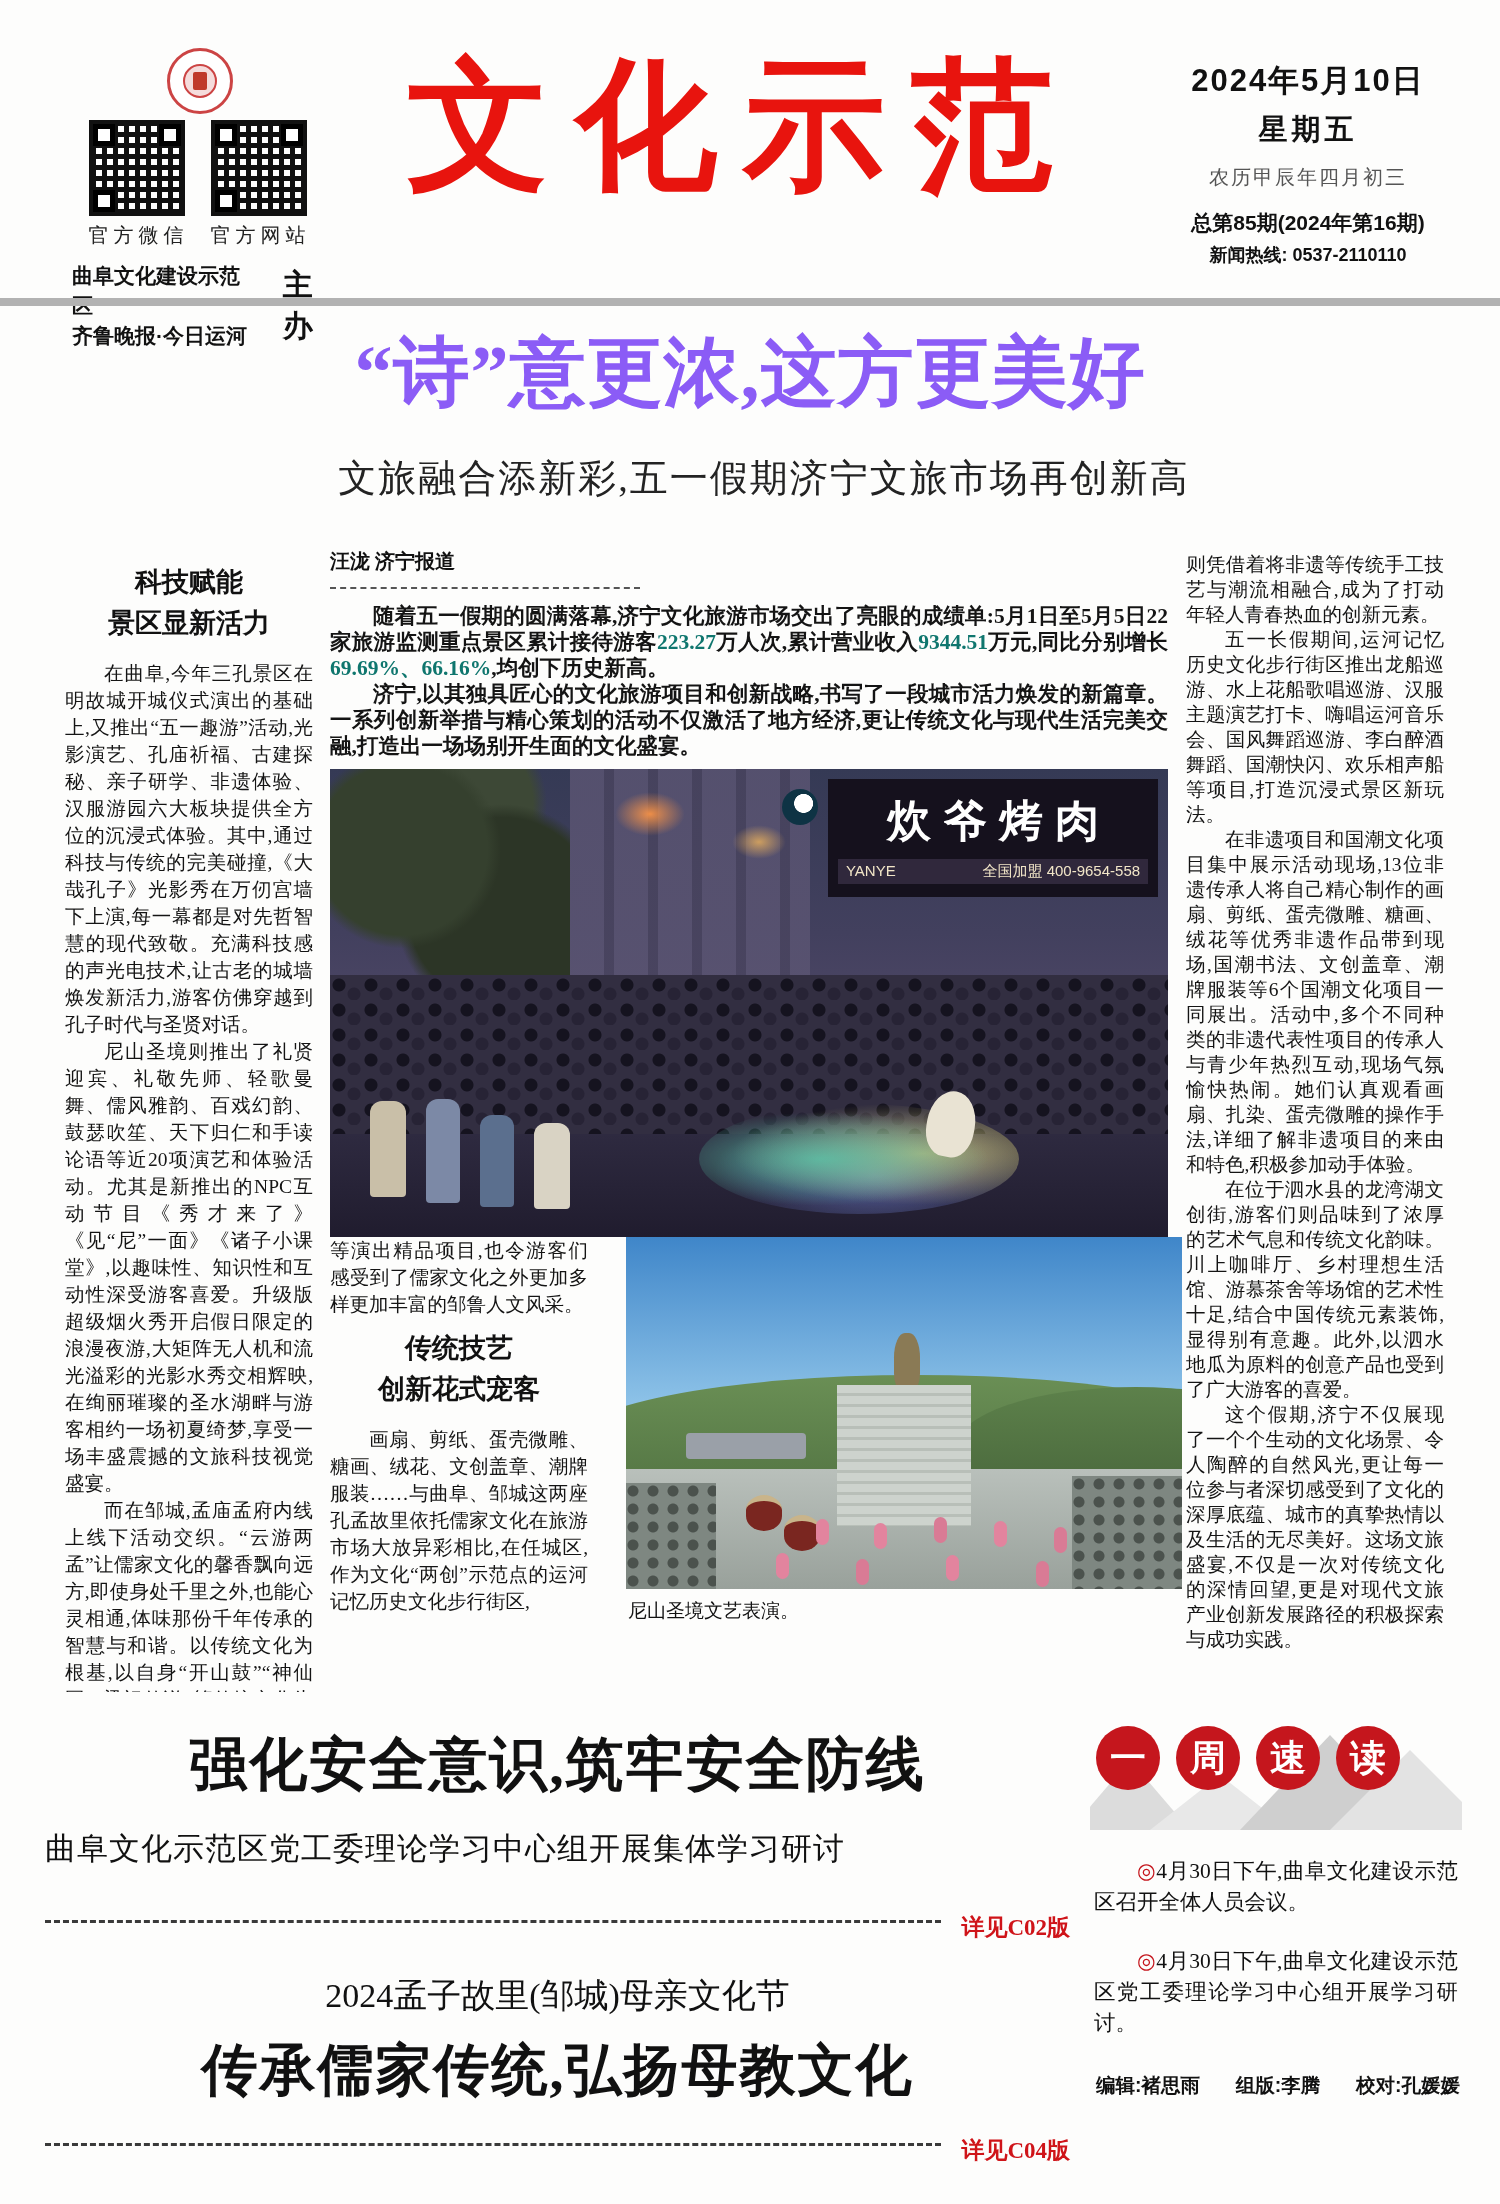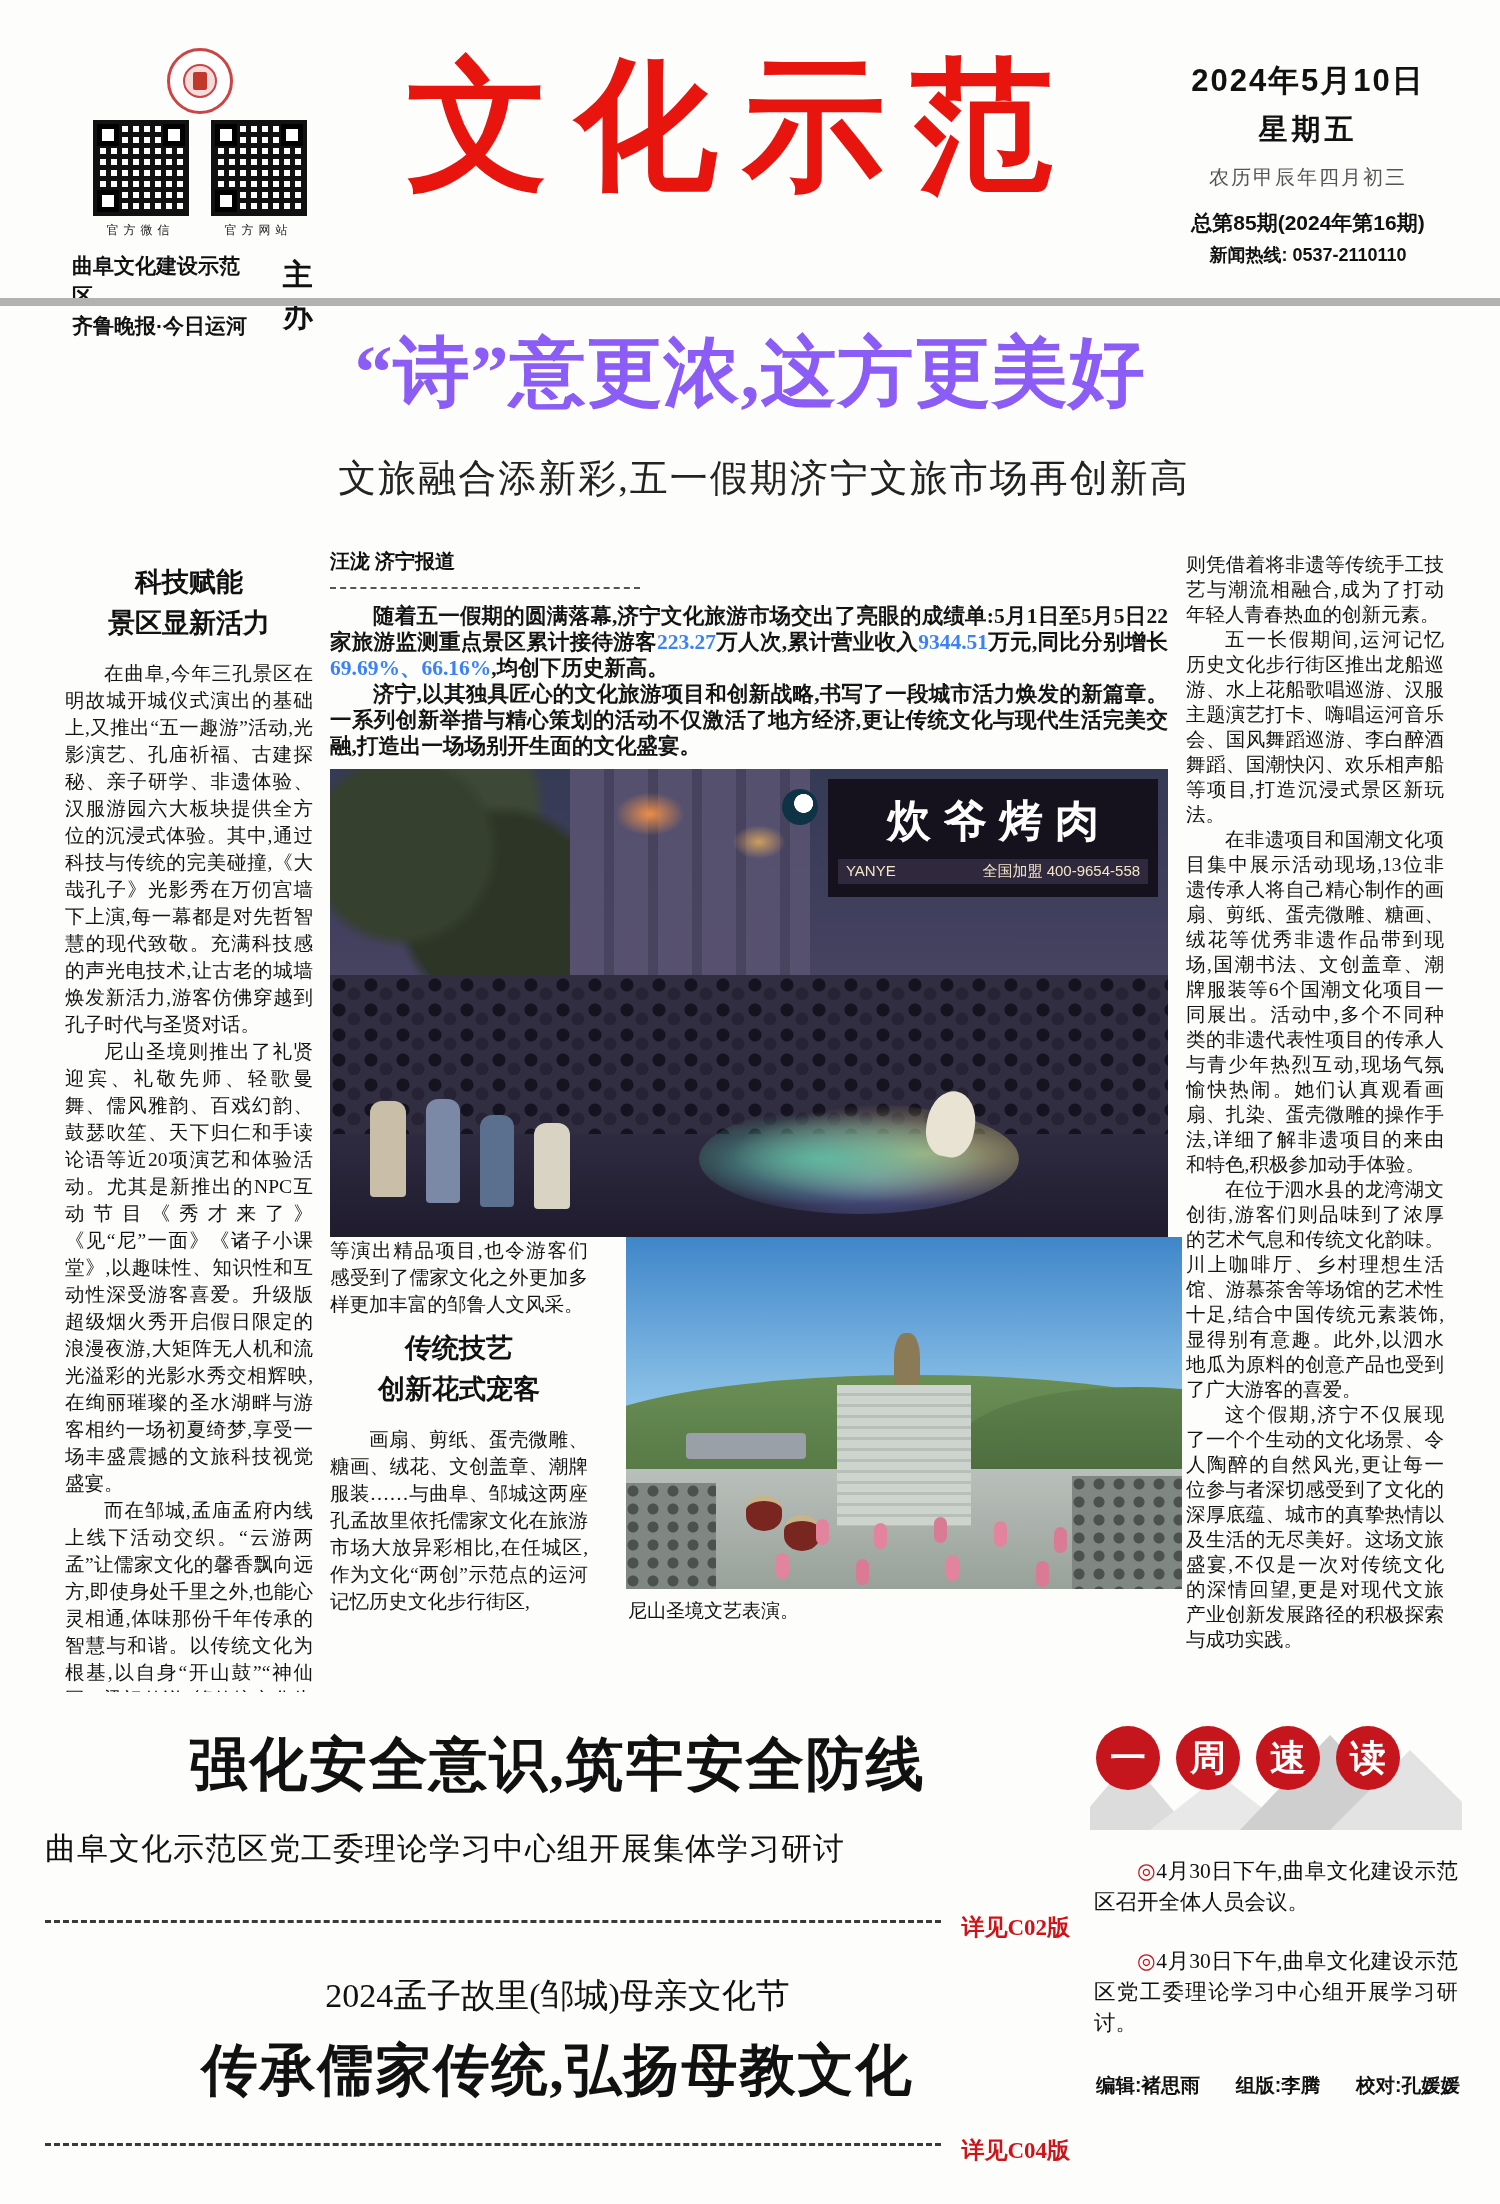--- a/index.html
+++ b/index.html
@@ -9,21 +9,21 @@
   .brand{position:absolute;left:72px;top:48px;width:255px;text-align:center;}
   .seal{width:60px;height:60px;margin:0 auto 6px;border:3px solid #c44;border-radius:50%;position:relative;background:#fff;}
   .seal-core{position:absolute;inset:13px;border:2px solid #c44;border-radius:50%;background:rgba(200,60,60,.18);}
   .seal-dot{position:absolute;left:50%;top:50%;width:14px;height:18px;margin:-9px 0 0 -7px;background:#c0392b;border-radius:2px;}
   .qr-row{display:flex;justify-content:center;gap:22px;}
   .qr{width:92px;height:92px;border:2px solid #111;position:relative;
       background:repeating-linear-gradient(0deg,#111 0 5px,transparent 5px 11px),
                  repeating-linear-gradient(90deg,#111 0 5px,#fff 5px 11px);}
   .qr .f{position:absolute;width:22px;height:22px;border:5px solid #000;background:#fff;box-sizing:border-box;}
   .qr .f.tl{left:2px;top:2px}.qr .f.tr{right:2px;top:2px}.qr .f.bl{left:2px;bottom:2px}
-  .qr-label{font-size:12px;letter-spacing:5px;margin-top:6px;font-family:"Liberation Sans",sans-serif;color:#222;}
+  .qr-label{font-size:20px;letter-spacing:5px;margin-top:6px;font-family:"Liberation Sans",sans-serif;color:#222;}
   .org-row{display:flex;align-items:center;justify-content:center;gap:12px;margin-top:12px;}
   .org-lines{font-size:21px;line-height:30px;font-weight:600;text-align:left;font-family:"Liberation Sans",sans-serif;}
   .host{font-size:30px;font-weight:800;font-family:"Liberation Sans",sans-serif;}
   .paper-title{position:absolute;left:300px;top:52px;width:860px;text-align:center;
       font-size:142px;line-height:1.05;font-weight:800;color:#e8140e;letter-spacing:26px;
       font-family:"Liberation Serif","DejaVu Serif",serif;text-indent:26px;}
   .issue-box{position:absolute;right:42px;top:60px;width:300px;text-align:center;font-family:"Liberation Sans","DejaVu Sans",sans-serif;}
   .date{font-size:31px;font-weight:bold;letter-spacing:2px;}
   .weekday{font-size:29px;font-weight:bold;margin-top:8px;letter-spacing:4px;}
   .lunar{font-size:20px;color:#555;margin-top:14px;letter-spacing:2px;}
@@ -38,21 +38,21 @@
   .bodytext p{font-size:19.5px;line-height:27px;margin:0;text-align:justify;text-indent:2em;color:#141414;}
   .bodytext p.noindent{text-indent:0;}
   .col1{position:absolute;left:65px;top:552px;width:248px;height:1140px;overflow:hidden;}
   .col3{position:absolute;left:1186px;top:552px;width:258px;height:1140px;overflow:hidden;}
   .col3 p{line-height:25px;}
   .col-heading{text-align:center;font-weight:bold;font-size:27px;line-height:41px;margin:10px 0 16px;text-indent:0;}
   .colmid{position:absolute;left:330px;top:548px;width:838px;height:1160px;}
   .byline{font-size:20px;font-weight:bold;width:310px;padding-bottom:12px;border-bottom:2px dashed #555;}
   .lead-ps{margin-top:14px;}
   .lead-ps p{font-size:21.5px;line-height:26px;font-weight:bold;text-indent:2em;text-align:justify;margin:0;}
-  .num{color:#3b82f6;}
+  .num{color:#0f766e;}
   .caption{font-size:19px;line-height:26px;padding:9px 2px 8px;color:#111;}
   .mid-split{display:flex;gap:38px;}
   .mid-text{width:258px;}
   .photo2-wrap{width:508px;}
   
   .photo1{margin-top:10px;width:838px;height:468px;position:relative;overflow:hidden;
     background:linear-gradient(180deg,#353a55 0%,#42405e 35%,#4e4766 55%,#2e2a40 78%,#201c2e 100%);}
   .p1-trees{position:absolute;left:0;top:0;width:240px;height:230px;
     background:radial-gradient(circle at 30% 35%,#35402e 0 38%,transparent 44%),
                radial-gradient(circle at 72% 62%,#2c3526 0 42%,transparent 48%),

